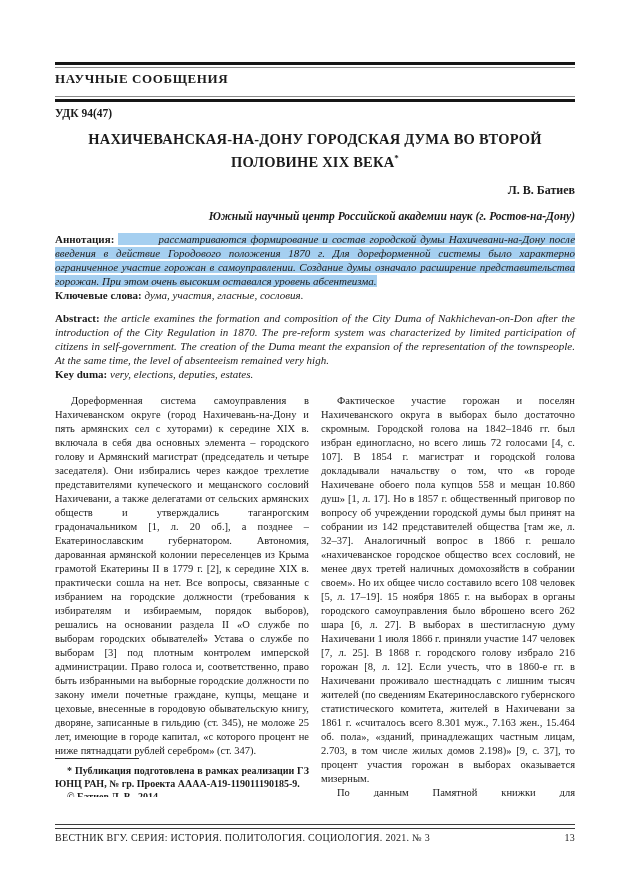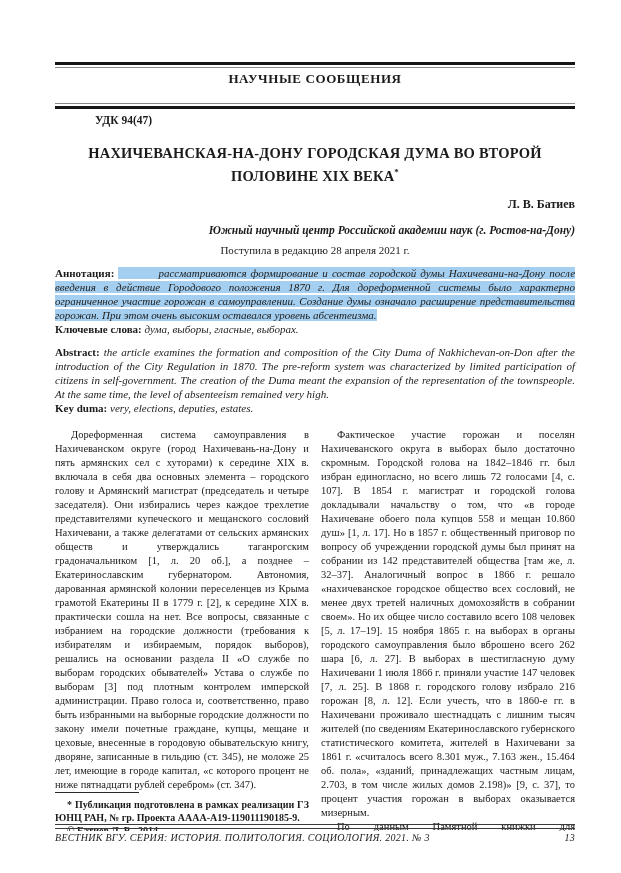--- a/index.html
+++ b/index.html
@@ -18,31 +18,31 @@
 
   
   .band {
     border-top: 3px solid #161616;
     border-bottom: 3px solid #161616;
     padding: 2px 0;
   }
   .band-inner {
     border-top: 1px solid #8a8a8a;
     border-bottom: 1px solid #8a8a8a;
-    padding: 3px 0 16px 0;
-    text-align: center;
+    padding: 3px 0 9px 0;
+    text-align: left;
     font-weight: bold;
     font-size: 13px;
     letter-spacing: 0.6px;
   }
 
-  .udc { margin-top: 5px; font-weight: bold; font-size: 11.5px; margin-left: 40px; }
+  .udc { margin-top: 5px; font-weight: bold; font-size: 11.5px; }
 
   .title {
-    margin: 18px auto 0 auto;
+    margin: 11px auto 0 auto;
     max-width: 505px;
     text-align: center;
     font-size: 14.5px;
     font-weight: bold;
     line-height: 19px;
     letter-spacing: 0.2px;
   }
   .title sup { font-size: 9px; }
 
   .author { margin-top: 11px; text-align: right; font-weight: bold; font-size: 12px; line-height: 14px; }
@@ -74,45 +74,43 @@
   .fn-indent { text-indent: 12px; }
 
   .footer { position: absolute; left: 55px; right: 46px; bottom: 30px; }
   .footer-rule { height: 3px; border-top: 1px solid #3a3a3a; border-bottom: 1px solid #3a3a3a; }
   .footer-row {
     margin-top: 3px;
     display: flex;
     justify-content: space-between;
     font-size: 10px;
     letter-spacing: 0.3px;
-    font-style: italic;
   }
 </style>
 </head>
 <body>
 
 <div class="page">
 
   <div class="band">
     <div class="band-inner">НАУЧНЫЕ СООБЩЕНИЯ</div>
   </div>
 
   <div class="udc">УДК 94(47)</div>
 
   <h1 class="title"><span>НАХИЧЕВАНСКАЯ-НА-ДОНУ ГОРОДСКАЯ ДУМА ВО ВТОРОЙ ПОЛОВИНЕ XIX ВЕКА</span><sup>*</sup></h1>
 
   <div class="author">Л. В. Батиев</div>
 
   <div class="affiliation">Южный научный центр Российской академии наук (г. Ростов-на-Дону)</div>
 
-  <div class="received">Поступила в редакцию 28 апреля 2021 г.</div>
 
   <div class="meta">
     <p><span class="lbl">Аннотация:</span> <span class="it hl">рассматриваются формирование и состав городской думы Нахичевани-на-Дону после введения в действие Городового положения 1870 г. Для дореформенной системы было характерно ограниченное участие горожан в самоуправлении. Создание думы означало расширение представительства горожан. При этом очень высоким оставался уровень абсентеизма.</span></p>
-    <p class="kw-line"><span class="lbl">Ключевые слова:</span> <span class="it">дума, выборы, гласные, выборах.</span></p>
+    <p class="kw-line"><span class="lbl">Ключевые слова:</span> <span class="it">дума, участия, гласные, сословия.</span></p>
   </div>
 
   <div class="meta">
     <p><span class="lbl">Abstract:</span> <span class="it">the article examines the formation and composition of the City Duma of Nakhichevan-on-Don after the introduction of the City Regulation in 1870. The pre-reform system was characterized by limited participation of citizens in self-government. The creation of the Duma meant the expansion of the representation of the townspeople. At the same time, the level of absenteeism remained very high.</span></p>
     <p class="kw-line"><span class="lbl">Key duma:</span> <span class="it">very, elections, deputies, estates.</span></p>
   </div>
 
   <div class="columns">
     <div class="col left">
       <p class="bp">Дореформенная система самоуправления в Нахичеванском округе (город Нахичевань-на-Дону и пять армянских сел с хуторами) к середине XIX в. включала в себя два основных элемента – городского голову и Армянский магистрат (председатель и четыре заседателя). Они избирались через каждое трехлетие представителями купеческого и мещанского сословий Нахичевани, а также делегатами от сельских армянских обществ и утверждались таганрогским градоначальником [1, л. 20 об.], а позднее – Екатеринославским губернатором. Автономия, дарованная армянской колонии переселенцев из Крыма грамотой Екатерины II в 1779 г. [2], к середине XIX в. практически сошла на нет. Все вопросы, связанные с избранием на городские должности (требования к избирателям и избираемым, порядок выборов), решались на основании раздела II «О службе по выборам городских обывателей» Устава о службе по выборам [3] под плотным контролем имперской администрации. Право голоса и, соответственно, право быть избранными на выборные городские должности по закону имели почетные граждане, купцы, мещане и цеховые, внесенные в городовую обывательскую книгу, дворяне, записанные в гильдию (ст. 345), не моложе 25 лет, имеющие в городе капитал, «с которого процент не ниже пятнадцати рублей серебром» (ст. 347).</p>

